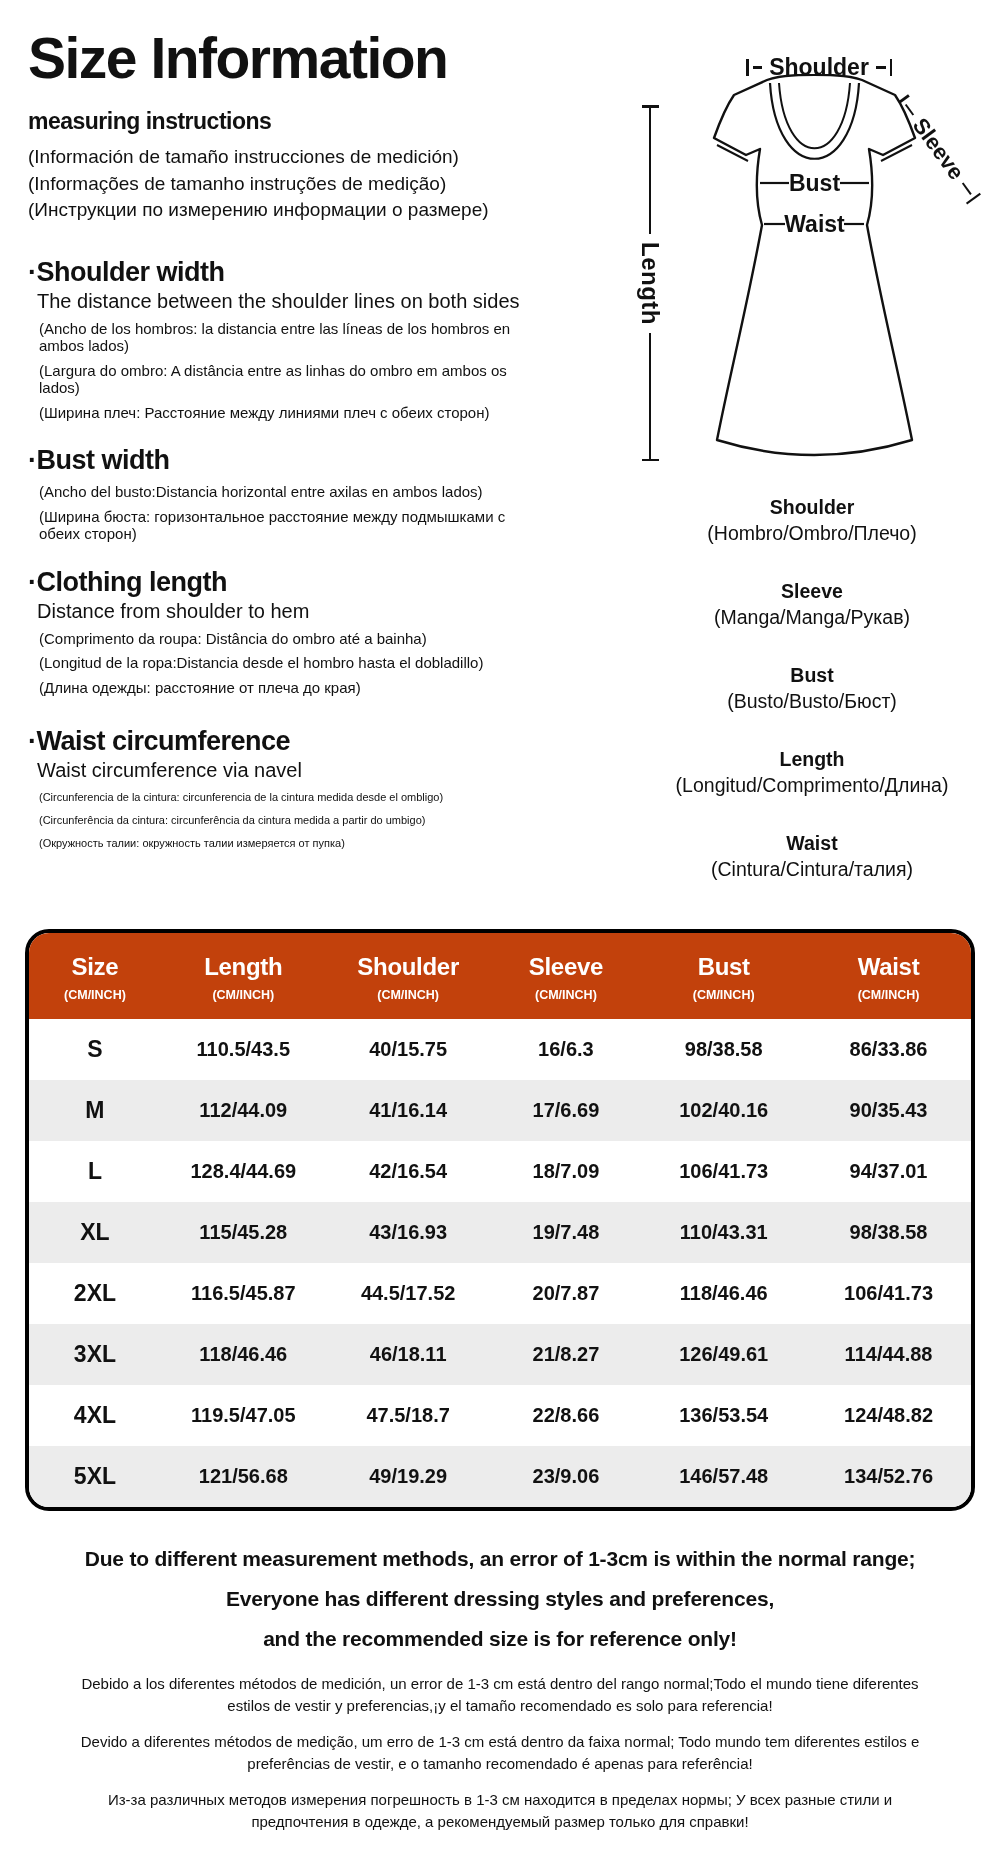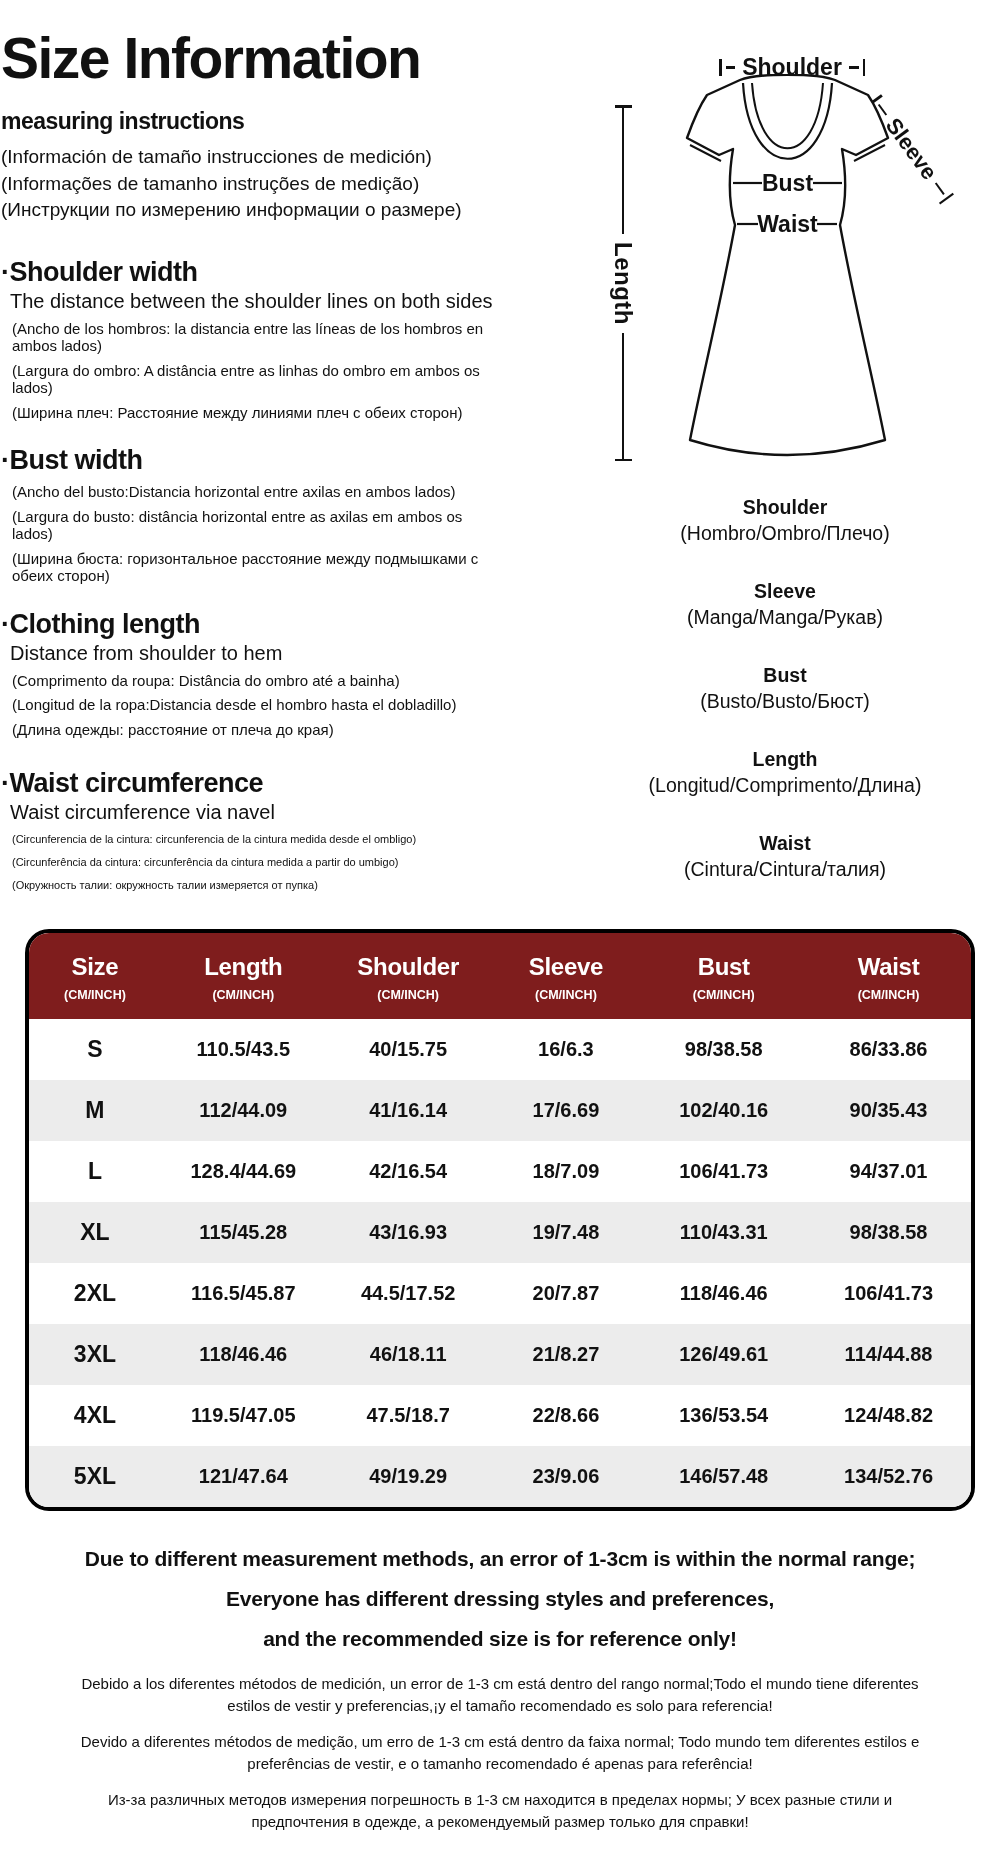--- a/index.html
+++ b/index.html
@@ -3,21 +3,21 @@
 <meta charset="utf-8">
 <style>
   html,body { margin:0; padding:0; }
   body {
     width:1000px; height:1855px; background:#ffffff; overflow:hidden;
     font-family:"Liberation Sans","DejaVu Sans",sans-serif; color:#111;
   }
   .page { position:relative; width:1000px; height:1855px; }
 
   
-  .top { position:relative; height:929px; padding:18px 0 0 1px; box-sizing:border-box; display:flex; }
+  .top { position:relative; height:929px; padding:18px 0 0 28px; box-sizing:border-box; display:flex; }
   .left-col { width:522px; flex:0 0 522px; }
   .right-col { position:relative; flex:1; }
 
   .title { font-size:57px; font-weight:bold; letter-spacing:-1.5px; margin:10px 0 0; line-height:60px; }
   .subtitle { font-size:23px; font-weight:bold; letter-spacing:-0.5px; margin:16px 0 6px; line-height:34px; }
   .h-trans div { font-size:19px; line-height:26.5px; }
 
   .section { margin-top:24px; }
   .section.first { margin-top:33px; }
   .section.last { margin-top:30px; }
@@ -46,21 +46,21 @@
 
   
   .gloss { position:absolute; top:477px; left:62px; width:400px; text-align:center; }
   .g-item { margin-bottom:33px; }
   .g-term { font-size:19.5px; font-weight:bold; line-height:25px; }
   .g-trans { font-size:19.5px; line-height:26px; }
 
   
   .size-table { margin:0 25px; border:4px solid #000; border-radius:24px; overflow:hidden; background:#fff; }
   .t-grid { display:grid; grid-template-columns:14% 17.5% 17.5% 16% 17.5% 17.5%; }
-  .t-header { background:#7f1d1d; color:#fff; padding:20px 0 16px; }
+  .t-header { background:#c2410c; color:#fff; padding:20px 0 16px; }
   .t-h-cell { text-align:center; }
   .t-h-label { font-size:24px; font-weight:bold; line-height:28px; letter-spacing:-0.3px; }
   .t-h-unit { font-size:12.5px; font-weight:bold; line-height:15px; margin-top:7px; }
   .t-row { height:61px; align-items:center; background:#fff; }
   .t-row.alt { background:#ececec; }
   .t-cell { text-align:center; font-size:20px; font-weight:bold; }
   .t-cell.size { font-size:23px; }
 
   
   .f-en { margin-top:28px; text-align:center; font-size:21px; font-weight:bold; line-height:40px; letter-spacing:-0.2px; }
@@ -87,21 +87,20 @@
         <h3 class="sec-title">·Shoulder width</h3>
         <div class="sec-desc">The distance between the shoulder lines on both sides</div>
         <div class="sec-note">(Ancho de los hombros: la distancia entre las líneas de los hombros en ambos lados)</div>
         <div class="sec-note">(Largura do ombro: A distância entre as linhas do ombro em ambos os lados)</div>
         <div class="sec-note">(Ширина плеч: Расстояние между линиями плеч с обеих сторон)</div>
       </div>
 
       <div class="section">
         <h3 class="sec-title">·Bust width</h3>
         <div class="sec-note">(Ancho del busto:Distancia horizontal entre axilas en ambos lados)</div>
-        <div class="sec-note">(Largura do busto: distância horizontal entre as axilas em ambos os lados)</div>
         <div class="sec-note">(Ширина бюста: горизонтальное расстояние между подмышками с обеих сторон)</div>
       </div>
 
       <div class="section">
         <h3 class="sec-title">·Clothing length</h3>
         <div class="sec-desc">Distance from shoulder to hem</div>
         <div class="sec-note">(Comprimento da roupa: Distância do ombro até a bainha)</div>
         <div class="sec-note">(Longitud de la ropa:Distancia desde el hombro hasta el dobladillo)</div>
         <div class="sec-note">(Длина одежды: расстояние от плеча до края)</div>
       </div>
@@ -268,21 +267,21 @@
     <div class="t-grid t-row">
       <div class="t-cell size">4XL</div>
       <div class="t-cell">119.5/47.05</div>
       <div class="t-cell">47.5/18.7</div>
       <div class="t-cell">22/8.66</div>
       <div class="t-cell">136/53.54</div>
       <div class="t-cell">124/48.82</div>
     </div>
     <div class="t-grid t-row alt">
       <div class="t-cell size">5XL</div>
-      <div class="t-cell">121/47.64</div>
+      <div class="t-cell">121/56.68</div>
       <div class="t-cell">49/19.29</div>
       <div class="t-cell">23/9.06</div>
       <div class="t-cell">146/57.48</div>
       <div class="t-cell">134/52.76</div>
     </div>
   </div>
 
   <div class="f-en">
     <div>Due to different measurement methods, an error of 1-3cm is within the normal range;</div>
     <div>Everyone has different dressing styles and preferences,</div>

